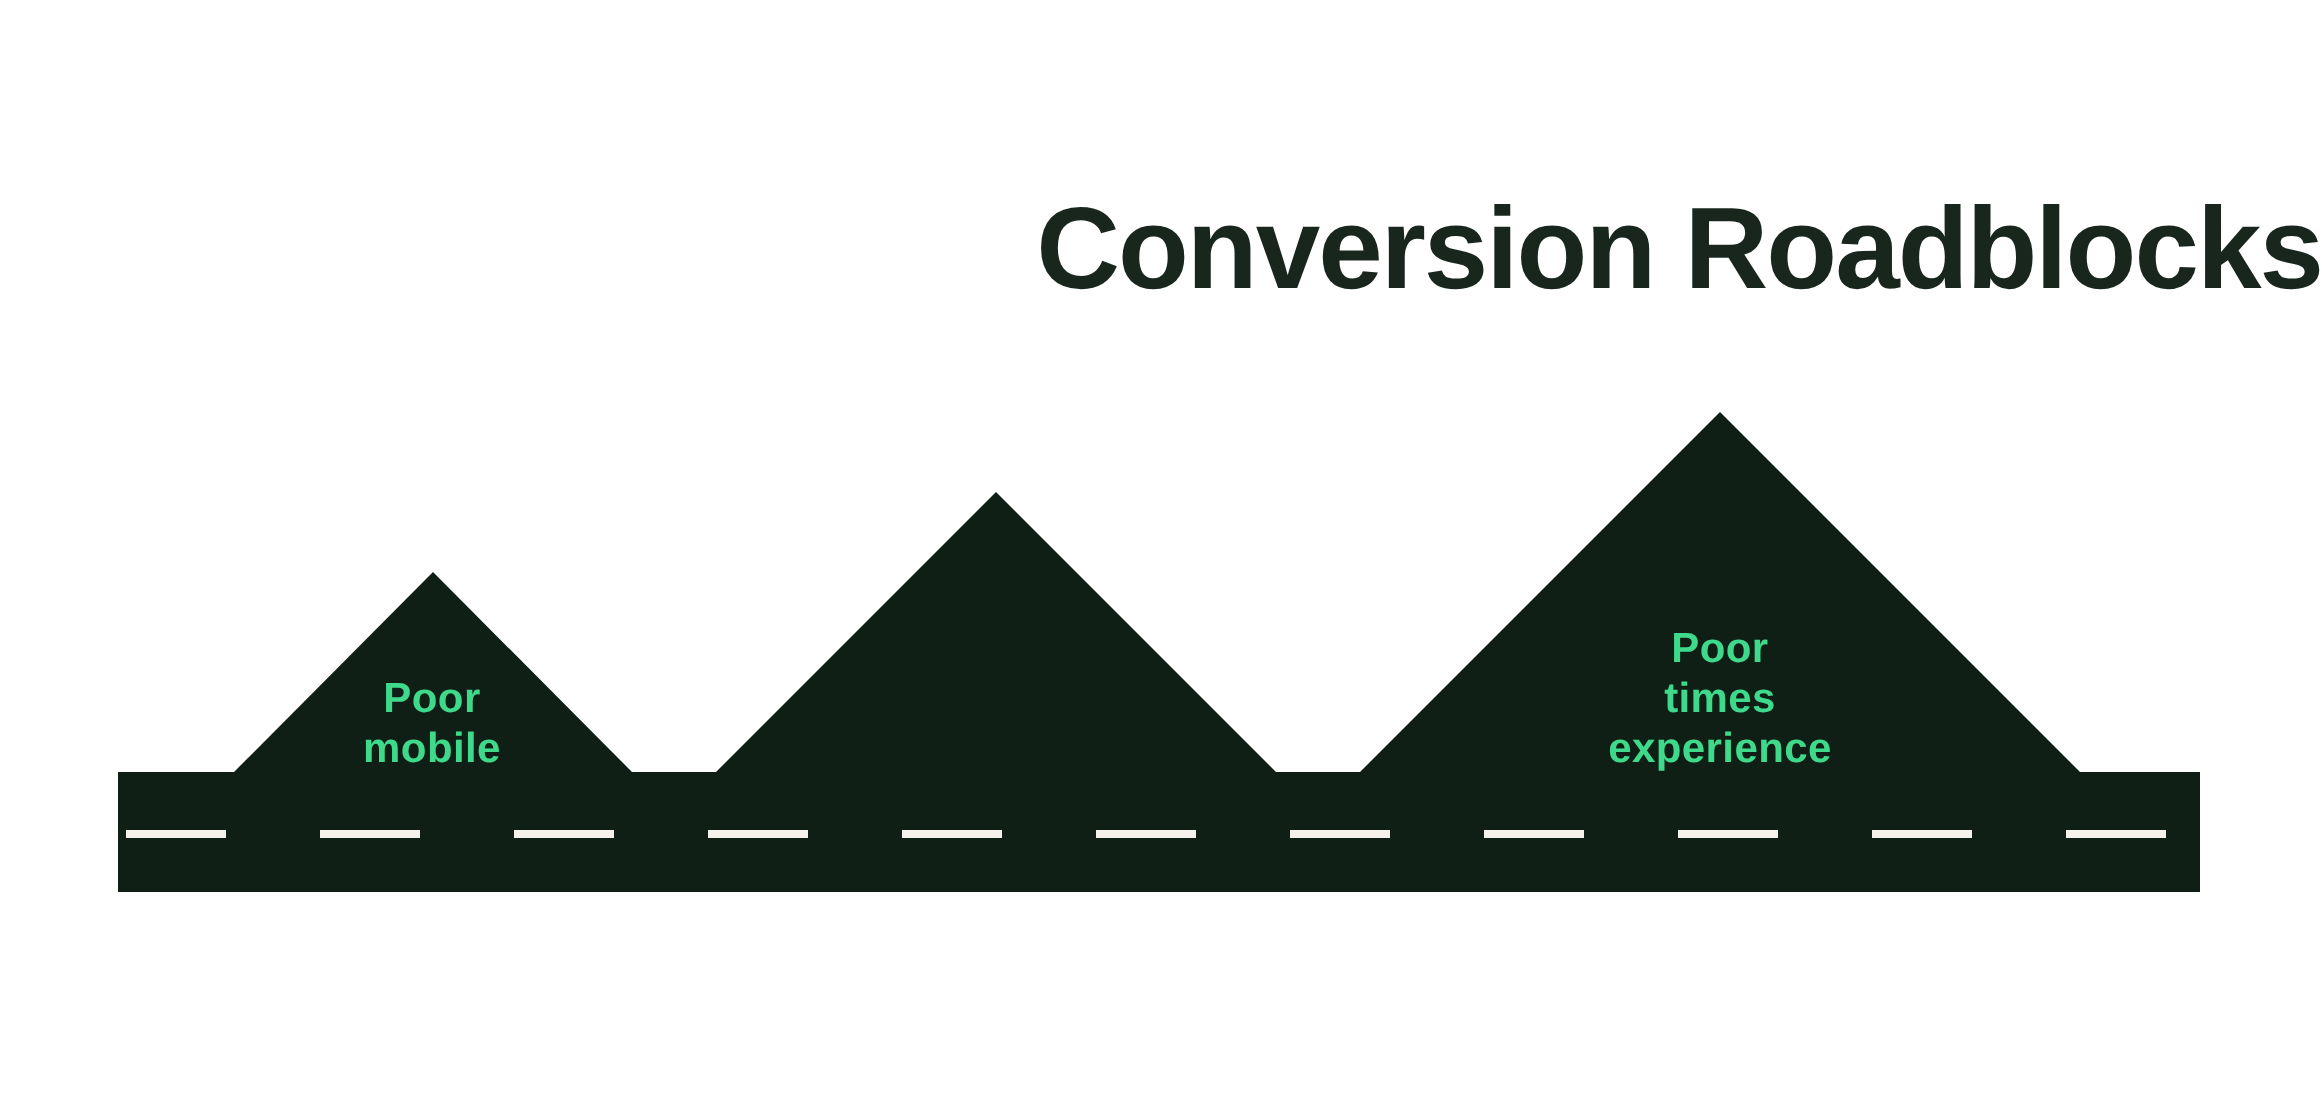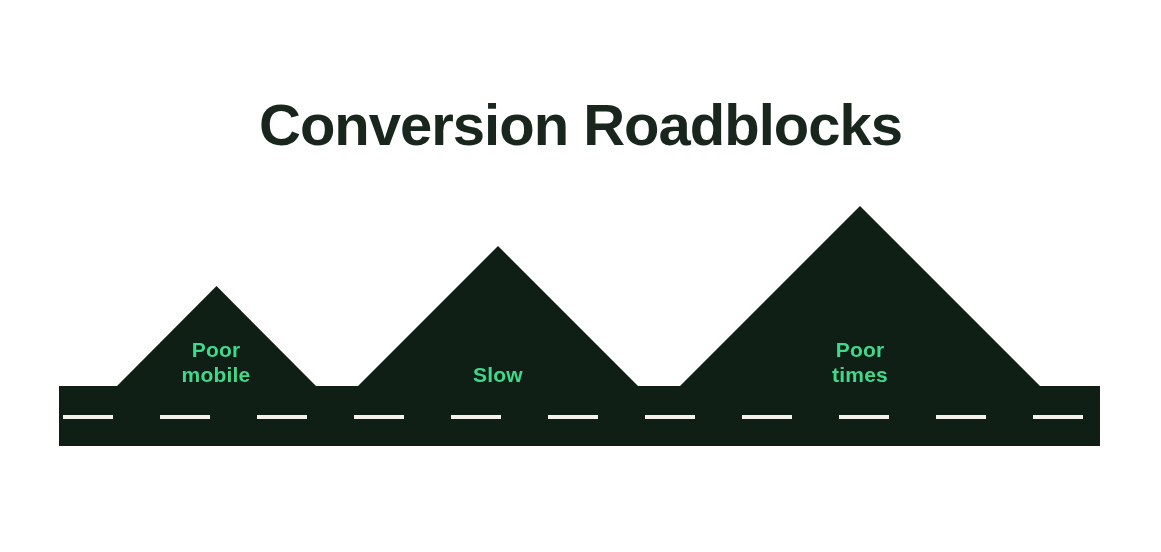--- a/index.html
+++ b/index.html
@@ -17,21 +17,21 @@
     height: 552px;
     background: var(--background);
     overflow: hidden;
     font-family: "Liberation Sans", sans-serif;
   }
   .title {
     position: absolute;
     top: 94px;
     left: 0;
     width: 100%;
-    text-align: center;
+    text-align: right;
     font-size: 58px;
     line-height: 62px;
     font-weight: 700;
     letter-spacing: -1px;
     color: var(--title);
   }
   .road {
     position: absolute;
     left: 59px;
     top: 386px;
@@ -90,21 +90,21 @@
   <div class="road">
     <div class="dashes"></div>
   </div>
 
   <div class="label label-1">
     <span>Poor</span>
     <span>mobile</span>
   </div>
 
   <div class="label label-2">
-    <span>Slow</span>
   </div>
 
   <div class="label label-3">
     <span>Poor</span>
     <span>times</span>
+    <span>experience</span>
   </div>
 
 </div>
 
 </body></html>

